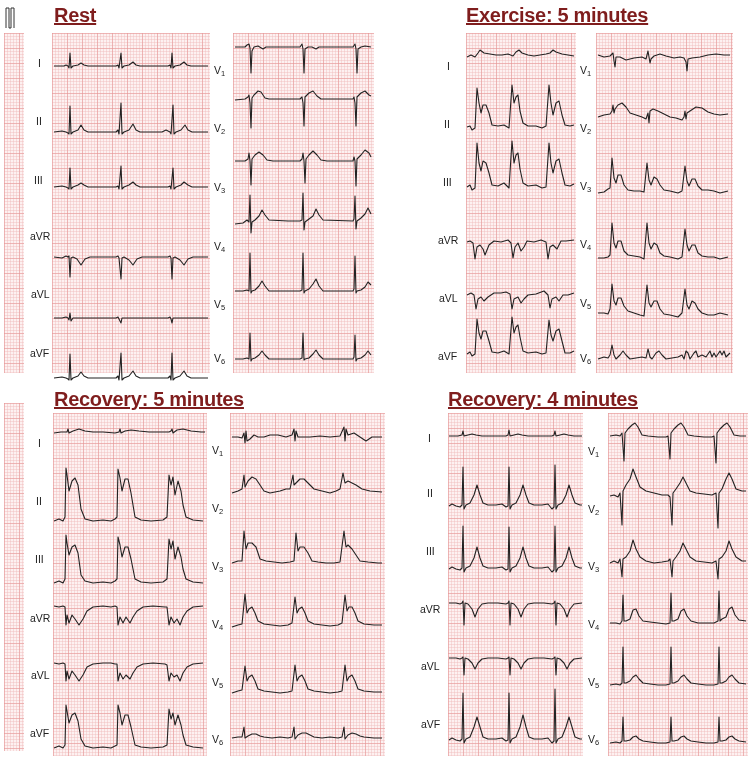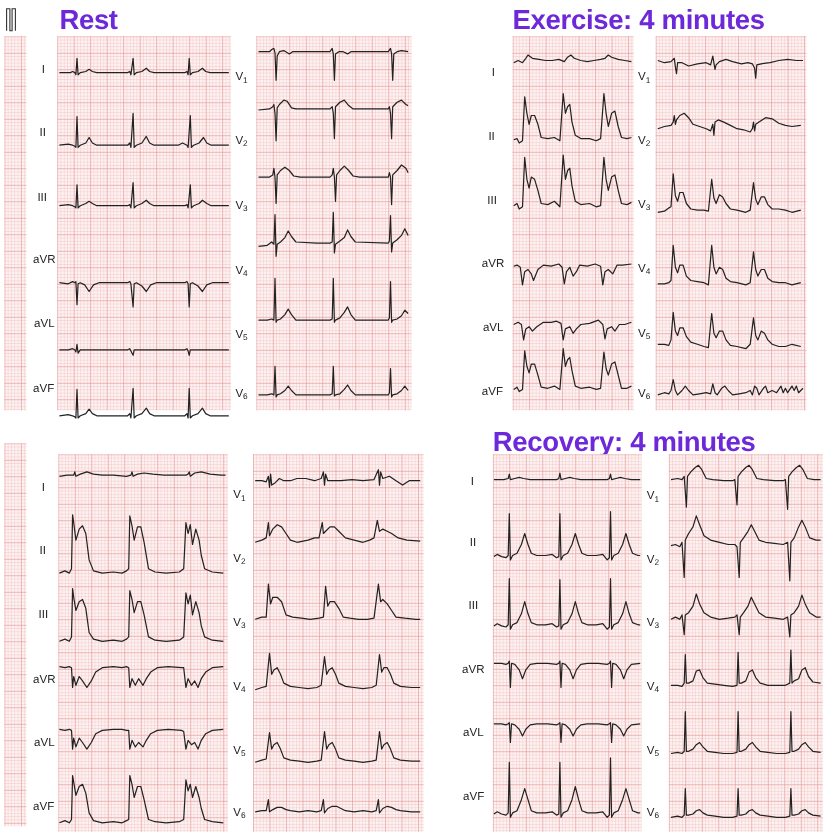--- a/index.html
+++ b/index.html
@@ -1,17 +1,17 @@
 <!DOCTYPE html>
 <html><head>
 <meta charset="utf-8">
 <style>
   html, body { margin:0; padding:0; background:#ffffff; }
   body { width:750px; height:761px; position:relative; overflow:hidden; font-family:"Liberation Sans", sans-serif; }
-  .title { position:absolute; font-weight:bold; font-size:25px; color:#6d28d9; letter-spacing:-0.3px; white-space:nowrap; }
+  .title { position:absolute; font-weight:bold; font-size:20px; color:#7f1d1d; letter-spacing:-0.3px; white-space:nowrap;text-decoration:underline; }
   .grid {
     position:absolute;
     background-color:#fdf1f1;
     background-image:
       linear-gradient(to right, rgba(230,150,150,0.55) 1px, transparent 1px),
       linear-gradient(to bottom, rgba(230,150,150,0.55) 1px, transparent 1px),
       linear-gradient(to right, rgba(240,190,190,0.45) 1px, transparent 1px),
       linear-gradient(to bottom, rgba(240,190,190,0.45) 1px, transparent 1px);
     background-size:15px 15px, 15px 15px, 3px 3px, 3px 3px;
   }
@@ -66,21 +66,21 @@
     <path d="M2,14 L12,14 L14,12 L16,11 L17,15 L18,40 L19,18 L21,14 L25,13 L30,16 L33,14 L55,14 L67,14 L69,11 L70,16 L71,40 L72,16 L75,14 L79,14 L83,16 L86,14 L120,14 L122,11 L123,16 L124,40 L125,16 L128,14 L132,13 L138,14"></path>
     <path d="M2,67 L12,66 L15,64 L16,62 L17,70 L18,95 L19,65 L21,62 L25,58 L28,59 L32,65 L36,66 L55,66 L67,66 L69,64 L70,70 L71,93 L72,64 L76,60 L80,58 L84,63 L88,66 L120,66 L121,64 L122,70 L123,93 L124,64 L128,60 L132,58 L136,62 L138,63"></path>
     <path d="M2,128 L12,128 L15,126 L16,120 L17,128 L18,152 L19,126 L22,122 L26,119 L30,122 L34,127 L40,128 L67,128 L69,126 L70,120 L71,128 L72,150 L73,126 L76,122 L80,118 L84,122 L88,127 L94,128 L120,128 L121,124 L122,128 L123,153 L124,126 L128,122 L132,117 L136,120 L138,124"></path>
     <path d="M2,191 L10,190 L14,187 L16,189 L17,162 L18,200 L19,189 L22,187 L26,183 L29,177 L32,182 L36,187 L55,188 L67,188 L69,187 L70,160 L71,197 L72,189 L76,186 L80,183 L83,176 L86,182 L90,187 L120,188 L121,186 L122,163 L123,196 L124,188 L128,185 L132,181 L135,175 L138,181"></path>
     <path d="M2,258 L10,258 L14,257 L16,258 L17,220 L18,260 L19,258 L22,257 L26,253 L29,248 L32,253 L36,258 L67,258 L69,257 L70,220 L71,260 L72,258 L76,256 L80,251 L83,246 L86,253 L90,258 L120,258 L121,256 L122,223 L123,260 L124,258 L128,257 L132,254 L135,249 L138,252"></path>
     <path d="M2,326 L10,326 L14,325 L16,326 L17,300 L18,328 L19,326 L22,325 L26,322 L29,318 L32,322 L36,326 L67,326 L69,325 L70,300 L71,327 L72,326 L76,325 L80,321 L83,317 L86,322 L90,326 L120,326 L121,324 L122,302 L123,328 L124,326 L128,325 L132,322 L135,318 L138,322"></path>
   </svg>
 </div>
 
 <div>
-  <div class="title" style="left:466px;top:4px;">Exercise: 4 minutes</div>
+  <div class="title" style="left:466px;top:4px;">Exercise: 5 minutes</div>
   <div class="grid" style="left:466px;top:33px;width:110px;height:340px;"></div>
   <div class="grid" style="left:596px;top:33px;width:137px;height:340px;"></div>
 
   <span class="lbl" style="left:447px;top:60px;">I</span>
   <span class="lbl" style="left:444px;top:118px;">II</span>
   <span class="lbl" style="left:443px;top:176px;">III</span>
   <span class="lbl" style="left:438px;top:234px;">aVR</span>
   <span class="lbl" style="left:439px;top:292px;">aVL</span>
   <span class="lbl" style="left:438px;top:350px;">aVF</span>
 
@@ -104,20 +104,21 @@
     <path d="M2,22 L8,24 L14,23 L17,20 L18,28 L19,34 L20,24 L24,24 L30,27 L38,25 L46,24 L50,26 L52,18 L54,30 L55,26 L58,23 L64,21 L70,23 L78,25 L84,24 L88,25 L90,29 L91,38 L92,26 L96,25 L104,24 L112,22 L120,21 L128,22 L134,22"></path>
     <path d="M2,84 L8,82 L14,81 L16,78 L17,72 L18,80 L19,76 L22,72 L26,70 L30,74 L34,80 L40,82 L46,84 L50,86 L52,80 L53,90 L54,78 L57,76 L62,78 L68,81 L74,84 L80,85 L86,87 L88,84 L89,78 L90,86 L91,80 L94,78 L100,74 L106,75 L112,79 L118,81 L124,82 L132,81"></path>
     <path d="M2,160 L8,159 L12,156 L14,155 L16,125 L18,145 L20,150 L22,142 L25,142 L28,152 L32,157 L38,158 L44,158 L48,159 L51,130 L53,147 L55,152 L58,144 L61,146 L64,152 L68,157 L74,158 L82,160 L86,158 L89,133 L91,148 L93,153 L96,146 L99,146 L102,153 L106,157 L112,157 L118,158 L124,160 L132,158"></path>
     <path d="M2,225 L8,225 L12,224 L14,222 L16,190 L18,210 L20,215 L22,208 L25,208 L28,218 L32,222 L38,223 L44,224 L48,226 L51,190 L53,210 L55,216 L58,210 L61,212 L64,220 L68,223 L74,224 L82,226 L86,224 L89,196 L91,212 L93,218 L96,212 L99,212 L102,220 L106,223 L112,224 L118,224 L124,226 L132,224"></path>
     <path d="M2,280 L8,280 L12,281 L14,276 L16,251 L18,268 L20,272 L22,265 L25,265 L28,273 L32,278 L38,280 L44,282 L48,283 L51,252 L53,270 L55,274 L58,268 L61,268 L64,276 L68,281 L74,282 L82,284 L86,280 L89,256 L91,272 L93,276 L96,268 L99,270 L102,276 L106,280 L112,282 L118,282 L124,280 L132,282"></path>
     <path d="M2,326 L8,324 L12,325 L14,322 L16,312 L18,322 L20,326 L24,322 L27,318 L30,322 L34,326 L40,325 L46,324 L50,325 L52,316 L54,324 L56,326 L60,320 L63,318 L66,322 L70,326 L76,325 L82,324 L86,322 L88,326 L90,318 L92,320 L94,326 L98,320 L100,318 L102,324 L106,322 L110,324 L114,318 L116,324 L118,320 L120,324 L124,318 L126,322 L128,318 L130,324 L134,320"></path>
   </svg>
 </div>
 
 <div>
+  <div class="title" style="left:54px;top:388px;">Recovery: 5 minutes</div>
   <div class="grid" style="left:4px;top:403px;width:20px;height:348px;"></div>
   <div class="grid" style="left:53px;top:413px;width:154px;height:343px;"></div>
   <div class="grid" style="left:230px;top:413px;width:155px;height:343px;"></div>
 
   <svg class="cal" style="left:4px;top:403px;" width="20" height="348">
     <path d="M5,24 V4 H9 V24 H12 V4 H16 V24"></path>
     <path d="M5,82 V62 H9 V82 H12 V62 H16 V82"></path>
     <path d="M5,140 V120 H9 V140 H12 V120 H16 V140"></path>
     <path d="M5,198 V178 H9 V198 H12 V178 H16 V198"></path>
     <path d="M5,255 V235 H9 V255 H12 V235 H16 V255"></path>

